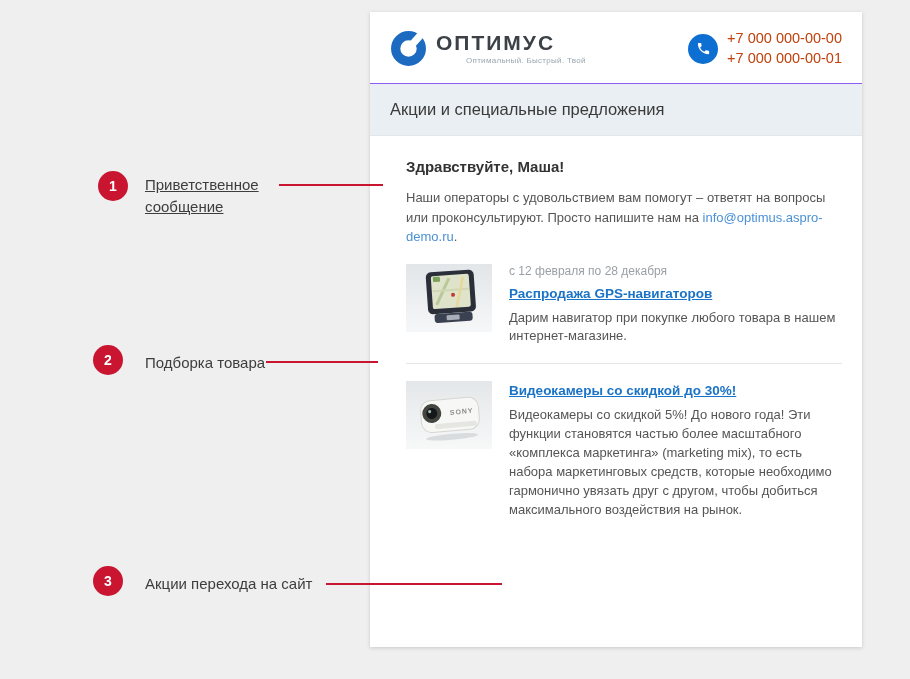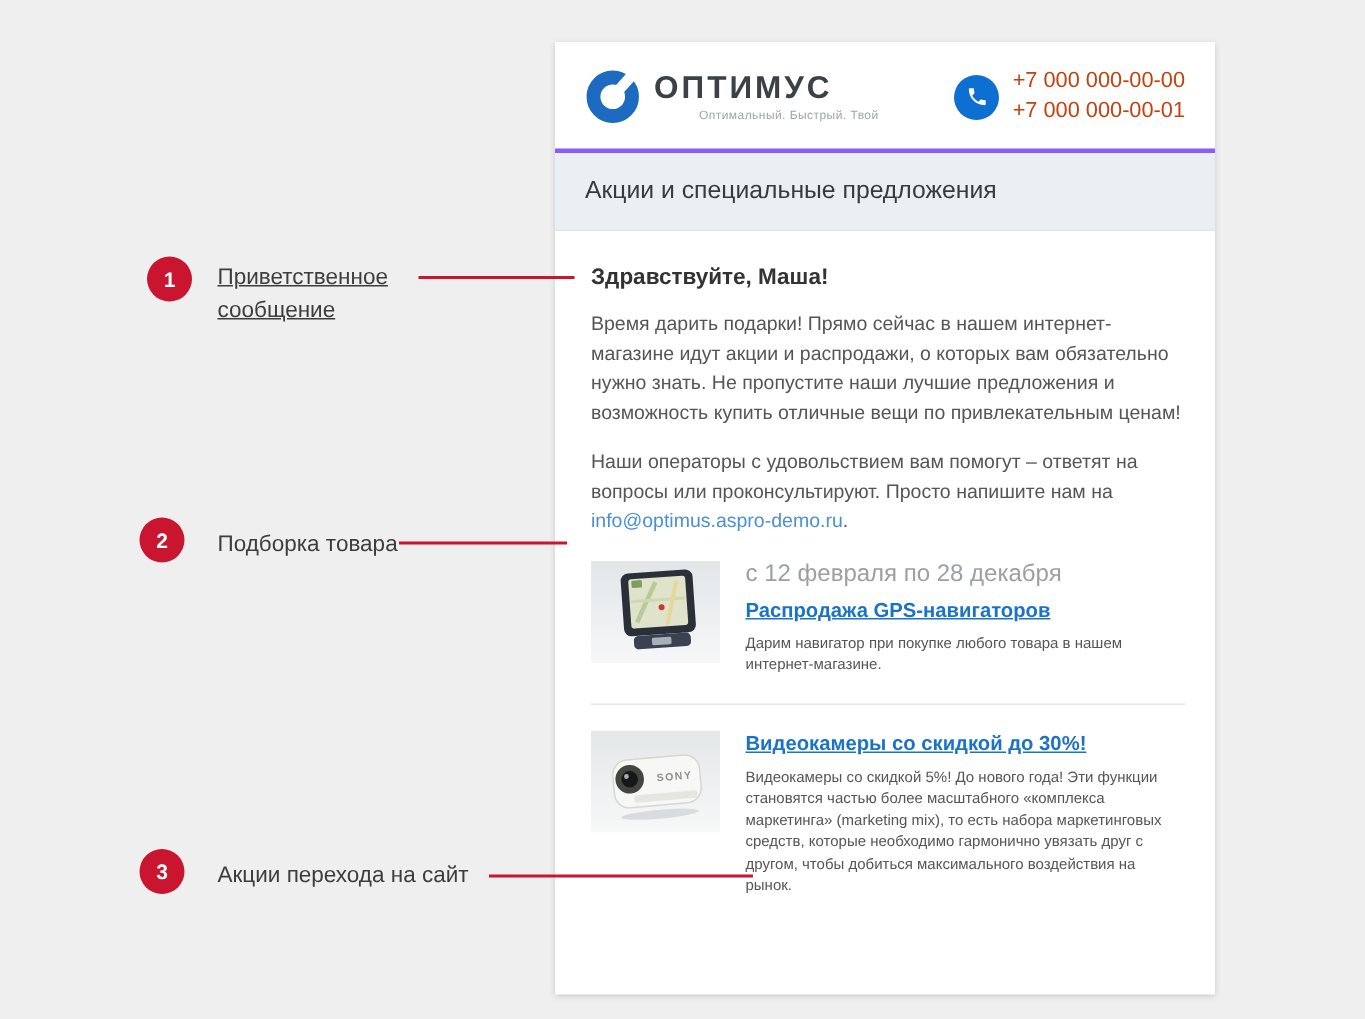--- a/index.html
+++ b/index.html
@@ -7,22 +7,22 @@
   body {
     position: relative;
     background: #efeff0;
     font-family: "Liberation Sans", sans-serif;
     overflow: hidden;
   }
 
   
   .email-card {
     position: absolute;
-    left: 370px; top: 28px;
-    width: 440px; height: 635px;
+    left: 370px; top: 12px;
+    width: 492px; height: 635px;
     background: #ffffff;
     box-shadow: 0 1px 4px rgba(0,0,0,0.16);
   }
   .email-header {
     display: flex;
     justify-content: space-between;
     align-items: center;
     padding: 17px 20px 15px 20px;
   }
   .logo { display: flex; align-items: center; gap: 9px; }
@@ -35,42 +35,42 @@
   .phone-block { display: flex; align-items: center; gap: 9px; }
   .phone-circle {
     width: 30px; height: 30px; border-radius: 50%;
     background: #0d6fd1; flex: none;
     display: flex; align-items: center; justify-content: center;
   }
   .phone-numbers { font-size: 14.5px; color: #c2410c; line-height: 1.35; }
 
   .section-strip {
     background: #e9eff2;
-    border-top: 3px solid #8b5cf6;
+    border-top: 1px solid #8b5cf6;
     border-bottom: 1px solid #e0e8ec;
     padding: 16px 20px;
     font-size: 16.5px;
     color: #3a3a3a;
   }
 
-  .email-content { padding: 20px 20px 0 24px; }
+  .email-content { padding: 20px 20px 0 36px; }
   .greeting { font-size: 15px; font-weight: bold; color: #333; margin: 2px 0 13px 0; }
   .para { font-size: 13px; color: #555; line-height: 1.5; margin-bottom: 14px; }
   .email-link { color: #4a90d5; text-decoration: none; cursor: pointer; }
 
   .promo { display: flex; gap: 17px; margin-top: 17px; }
   .promo-thumb { width: 86px; height: 68px; flex: none; cursor: pointer; }
   .promo-body { flex: 1; }
-  .promo-date { font-size: 16px; color: #9aa0a5; margin-bottom: 6px; }
+  .promo-date { font-size: 12px; color: #9aa0a5; margin-bottom: 6px; }
   .promo-title {
     display: inline-block;
     font-size: 13.5px; font-weight: bold;
     color: #1a73c7; text-decoration: underline; cursor: pointer;
   }
-  .promo-desc { font-size: 10px; color: #555; line-height: 1.45; margin-top: 7px; }
+  .promo-desc { font-size: 13px; color: #555; line-height: 1.45; margin-top: 7px; }
   .divider { border: none; border-top: 1px solid #e6e6e6; margin: 17px 0 0 0; }
 
   
   .ann-circle {
     position: absolute;
     width: 30px; height: 30px; border-radius: 50%;
     background: #ca1530; color: #fff;
     font-size: 14px; font-weight: bold;
     display: flex; align-items: center; justify-content: center;
   }
@@ -121,21 +121,20 @@
         <div>+7 000 000-00-01</div>
       </span>
     </div>
   </div>
 
   <div class="section-strip">Акции и специальные предложения</div>
 
   <div class="email-content">
     <div class="greeting">Здравствуйте, Маша!</div>
 
-    <p class="para">Время дарить подарки! Прямо сейчас в нашем интернет-магазине идут акции и распродажи, о которых вам обязательно нужно знать. Не пропустите наши лучшие предложения и возможность купить отличные вещи по привлекательным ценам!</p>
 
     <p class="para"><span>Наши операторы с удовольствием вам помогут – ответят на вопросы или проконсультируют. Просто напишите нам на </span><a class="email-link">info@optimus.aspro-demo.ru</a><span>.</span></p>
 
     <div class="promo">
       <span class="promo-thumb">
         <svg viewBox="0 0 86 68" width="86" height="68">
           <defs>
             <linearGradient id="thumbBg1" x1="0" y1="0" x2="0" y2="1">
               <stop offset="0" stop-color="#e2e6e9"></stop>
                 <stop offset="1" stop-color="#f6f7f8"></stop>

